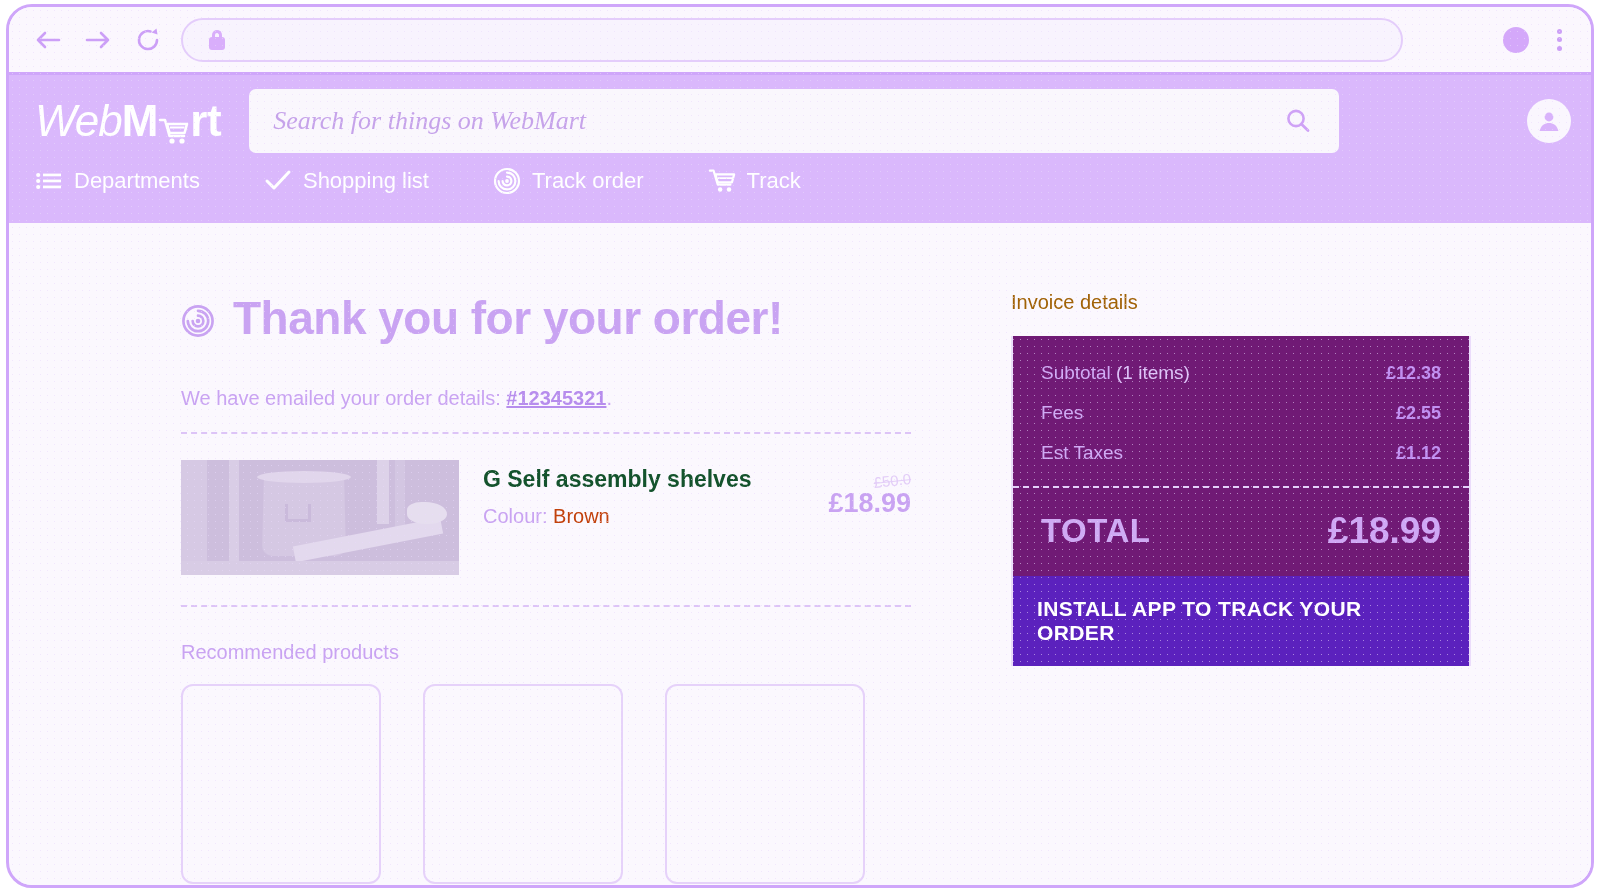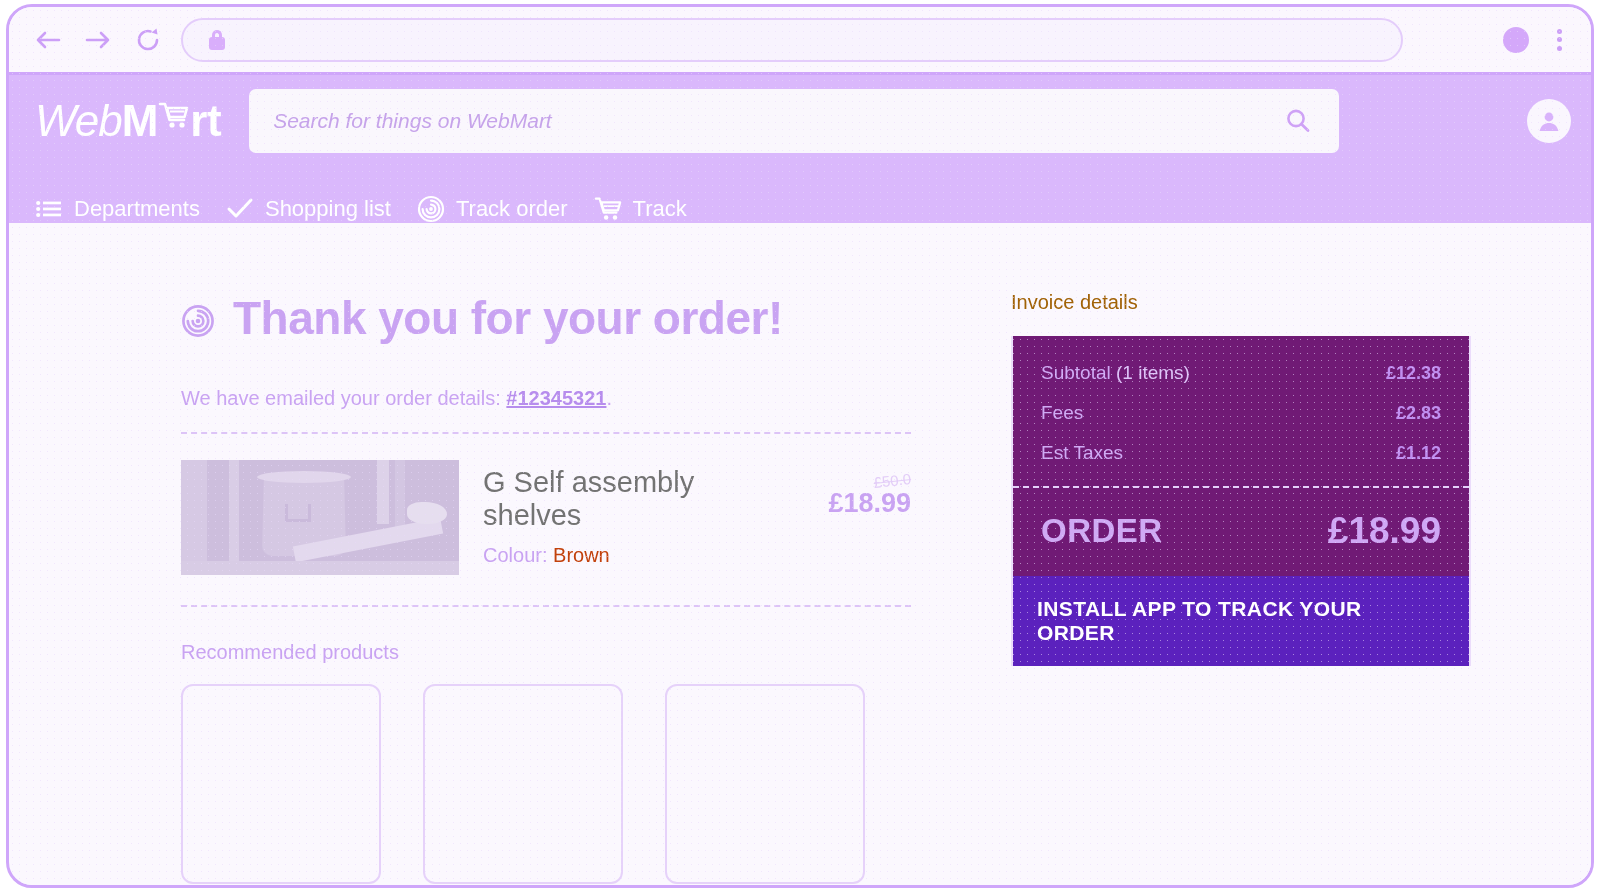--- a/index.html
+++ b/index.html
@@ -93,21 +93,21 @@
     z-index: 5;
   }
   .header-top {
     height: 92px;
     display: flex;
     align-items: center;
     padding: 0 26px;
   }
   .logo {
     display: flex;
-    align-items: flex-start;
+    align-items: flex-end;
     color: #ffffff;
     white-space: nowrap;
     user-select: none;
   }
   .logo .web {
     font-size: 44px;
     font-style: italic;
     font-weight: 400;
     letter-spacing: -1px;
   }
@@ -129,41 +129,41 @@
     border-radius: 7px;
     display: flex;
     align-items: center;
     padding: 0 24px;
   }
   .search-wrap input {
     flex: 1;
     border: none;
     background: transparent;
     outline: none;
-    font-family: Liberation Sans, sans-serif;
-    font-size: 21px;
+    font-family: Liberation Serif, serif;
+    font-size: 26px;
     font-style: italic;
     color: #b91c1c;
   }
   .search-wrap input::placeholder { color: #c6a3ea; font-style: italic; }
   .search-btn { width: 34px; height: 34px; display:flex; align-items:center; justify-content:center; }
 
   .account {
     margin-left: auto;
     width: 44px; height: 44px;
     border-radius: 50%;
     background: #faf6fe;
     display: flex; align-items: center; justify-content: center;
   }
 
   .header-nav {
     height: 56px;
     display: flex;
-    align-items: flex-end;
-    gap: 26px;
+    align-items: flex-start;
+    gap: 64px;
     padding: 0 26px;
   }
   .nav-item {
     display: flex;
     align-items: center;
     gap: 11px;
     color: #ffffff;
     font-size: 22px;
     cursor: pointer;
     white-space: nowrap;
@@ -260,21 +260,21 @@
   }
   .prod-thumb .blob {
     position: absolute; left: 226px; top: 42px;
     width: 40px; height: 22px;
     background: #e6deef;
     border-radius: 40% 60% 50% 50%;
   }
   .prod-thumb .floor { position:absolute; left:0; bottom:0; width:100%; height:14px; background:#d8cce5; }
 
   .prod-info { flex: 1; padding-top: 6px; }
-  .prod-title { font-size: 29px; color: #737373; font-weight: 400; margin-bottom: 12px; }
+  .prod-title { font-size: 23px; color: #14532d; font-weight: 700; margin-bottom: 12px; }
   .prod-colour { font-size: 20px; color: #c9a3f2; }
   .prod-colour span.v { color: #c2410c; }
 
   .prod-price { width: 120px; flex: 0 0 auto; text-align: right; padding-top: 10px; }
   .price-old {
     font-size: 15px;
     color: #e3cdf8;
     text-decoration: line-through;
     display: block;
     transform: rotate(-6deg);
@@ -537,33 +537,33 @@
             <div class="inv-row">
               <span class="inv-label">
                 <span>Subtotal</span>
                 <span class="muted">(1 items)</span>
               </span>
               <span class="inv-val">£12.38</span>
             </div>
 
             <div class="inv-row">
               <span class="inv-label">Fees</span>
-              <span class="inv-val">£2.83</span>
+              <span class="inv-val">£2.55</span>
             </div>
 
             <div class="inv-row">
               <span class="inv-label">Est Taxes</span>
               <span class="inv-val">£1.12</span>
             </div>
           </div>
 
           <div class="inv-sep"></div>
 
           <div class="total-row">
-            <span class="total-label">ORDER</span>
+            <span class="total-label">TOTAL</span>
             <span class="total-val">£18.99</span>
           </div>
 
           <button class="install-btn">INSTALL APP TO TRACK YOUR ORDER</button>
         </div>
       </div>
 
     </div>
   </div>
 

